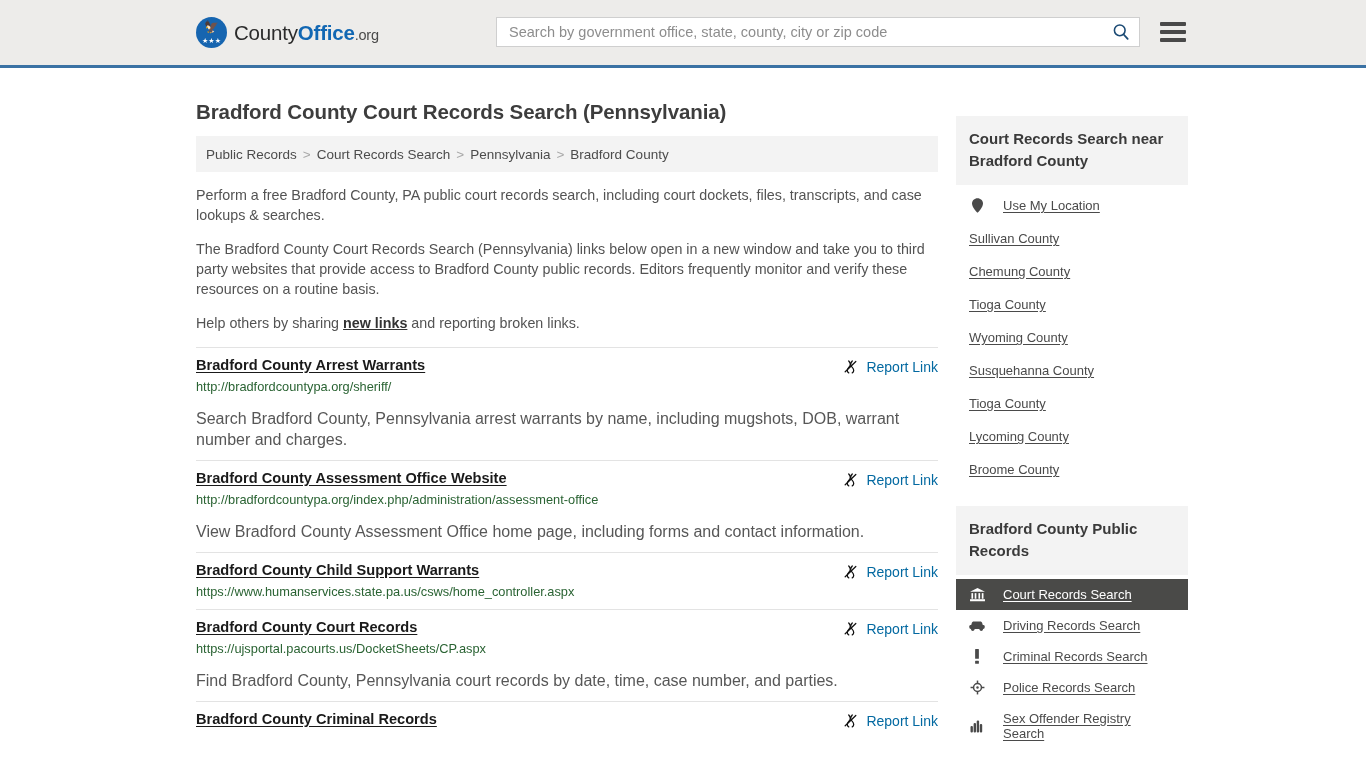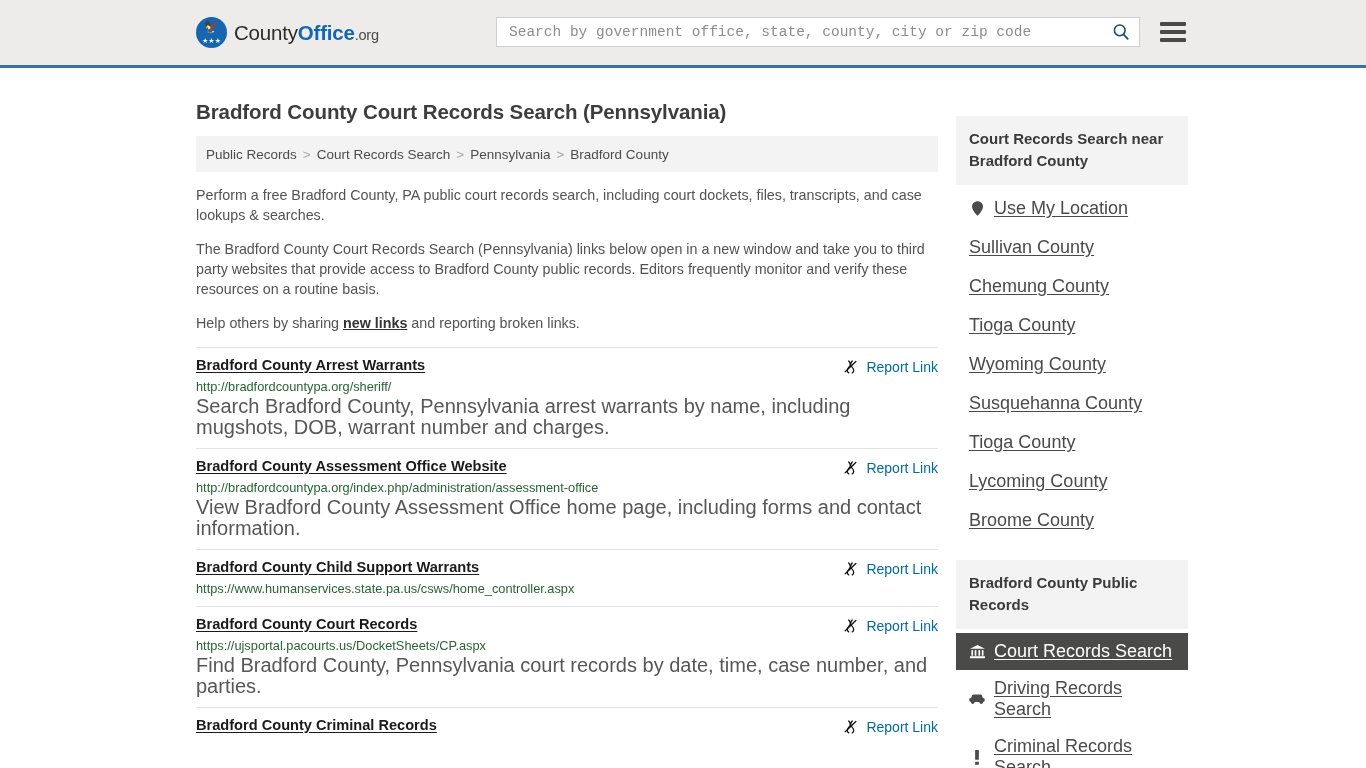--- a/index.html
+++ b/index.html
@@ -49,21 +49,21 @@
   }
   .search-box {
     width: 644px; height: 30px;
     background: #fff;
     border: 1px solid #cfcfcf;
     display: flex; align-items: center;
     padding: 0 8px 0 12px;
   }
   .search-box input {
     flex: 1; border: none; outline: none;
-    font-family: Liberation Mono, monospace;
+    font-family: Liberation Sans, sans-serif;
     font-size: 14.5px; color: #a21caf;
     background: transparent;
   }
   .search-box input::placeholder { color: #8d8d8d; }
   .search-icon { width: 20px; height: 20px; flex: none; cursor: pointer; }
   .hamburger {
     margin-left: 20px; width: 26px; cursor: pointer;
     display: flex; flex-direction: column; gap: 4px;
   }
   .hamburger span { display: block; height: 4px; background: #494949; border-radius: 1px; }
@@ -116,34 +116,34 @@
     display: flex; align-items: center; gap: 7px;
     font-size: 14px; color: #0369a1; cursor: pointer;
     white-space: nowrap; padding-left: 14px; margin-top: 1px;
   }
   .broken-link-icon { width: 17px; height: 17px; flex: none; }
   .result-url {
     font-size: 12.8px; color: #2a6333; margin-top: 4px;
     word-break: break-all; text-decoration: none; display: block;
   }
   .result-desc {
-    font-size: 20px; line-height: 21px; color: #575757; margin-top: 2px;
+    font-size: 16px; line-height: 21px; color: #575757; margin-top: 14px;
   }
 
   
   .side-head {
     background: #f3f3f3;
     padding: 12px 13px 13px 13px;
     font-size: 15px; font-weight: bold; color: #3a3a3a;
     line-height: 22px;
   }
   .side-list { padding-top: 4px; }
   .side-item {
-    display: flex; align-items: center; gap: 9px;
-    padding: 9px 13px; font-size: 18px;
+    display: flex; align-items: center; gap: 18px;
+    padding: 9px 13px; font-size: 13px;
   }
   .side-item a {
     color: #4a4a4a; text-decoration: underline; text-underline-offset: 2px;
   }
   .side-item .ico { width: 16px; flex: none; display: flex; align-items: center; justify-content: center; color: #4a4a4a; }
   .side-item.active { background: #4a4a48; }
   .side-item.active a { color: #ffffff; }
   .side-item.active .ico { color: #ffffff; }
   .side-block-2 { margin-top: 20px; }
   .side-list-2 { padding-top: 4px; }

